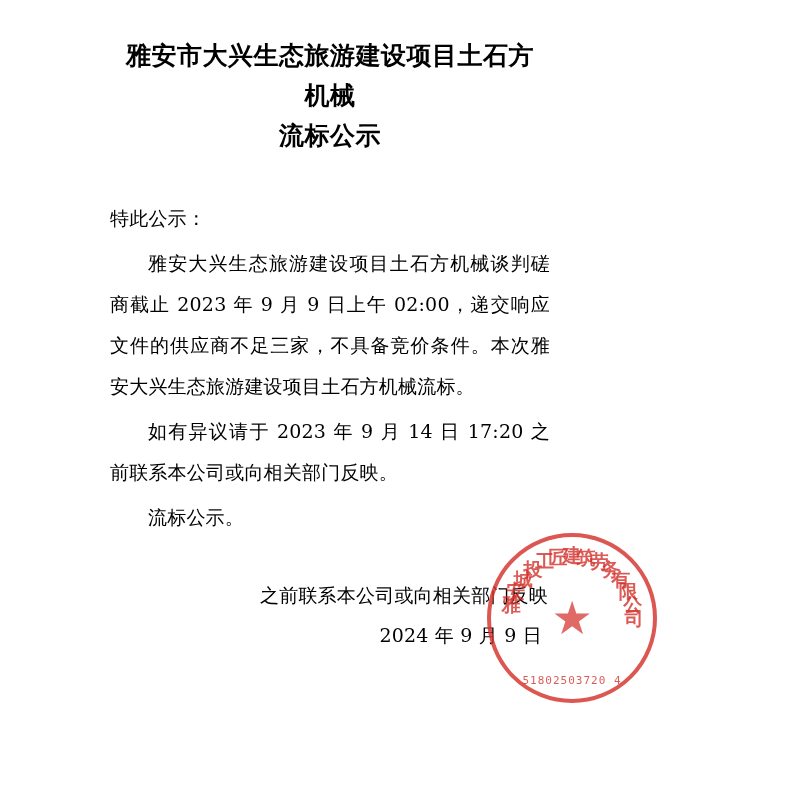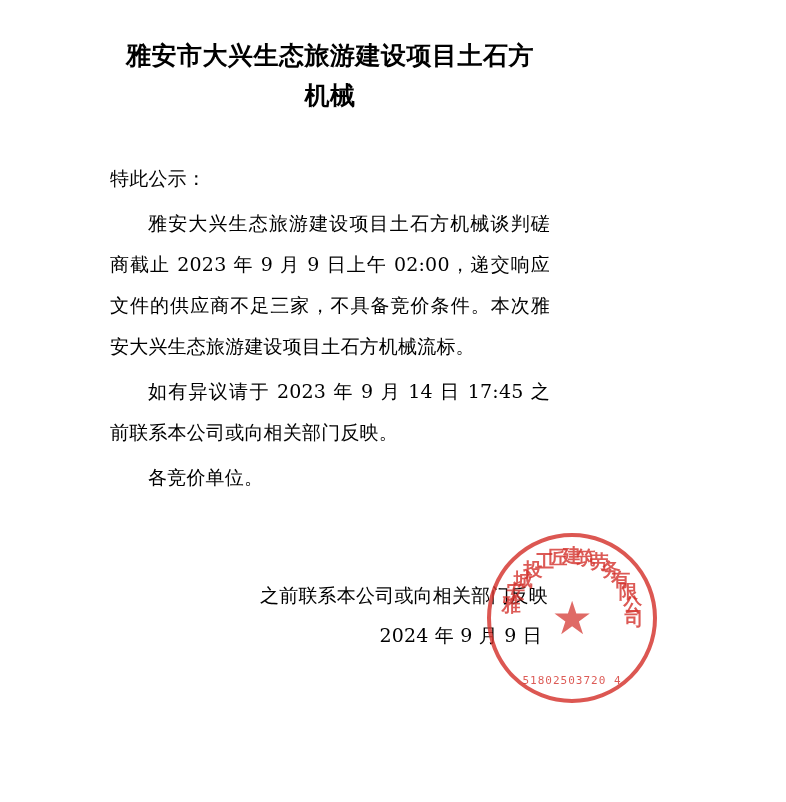--- a/index.html
+++ b/index.html
@@ -131,27 +131,28 @@
     margin-top: 40px;
   }
 </style>
 </head>
 <body>
 
 <div class="page">
 
   <h1 class="doc-title">
     <span>雅安市大兴生态旅游建设项目土石方机械</span>
+    <span class="title-line2">流标公示</span>
   </h1>
 
   <div class="body-block">
     <p class="para">特此公示：</p>
     <p class="para indent">雅安大兴生态旅游建设项目土石方机械谈判磋商截止 2023 年 9 月 9 日上午 02:00，递交响应文件的供应商不足三家，不具备竞价条件。本次雅安大兴生态旅游建设项目土石方机械流标。</p>
-    <p class="para indent">如有异议请于 2023 年 9 月 14 日 17:45 之前联系本公司或向相关部门反映。</p>
-    <p class="para indent">各竞价单位。</p>
+    <p class="para indent">如有异议请于 2023 年 9 月 14 日 17:20 之前联系本公司或向相关部门反映。</p>
+    <p class="para indent">流标公示。</p>
   </div>
 
   <div class="sign-block">
     <div class="sign-line">之前联系本公司或向相关部门反映</div>
     <div class="sign-line sign-date">2024 年 9 月 9 日</div>
   </div>
 
   <div class="seal">
     <div class="seal-ring"></div>
     <div class="seal-text-wrap">

